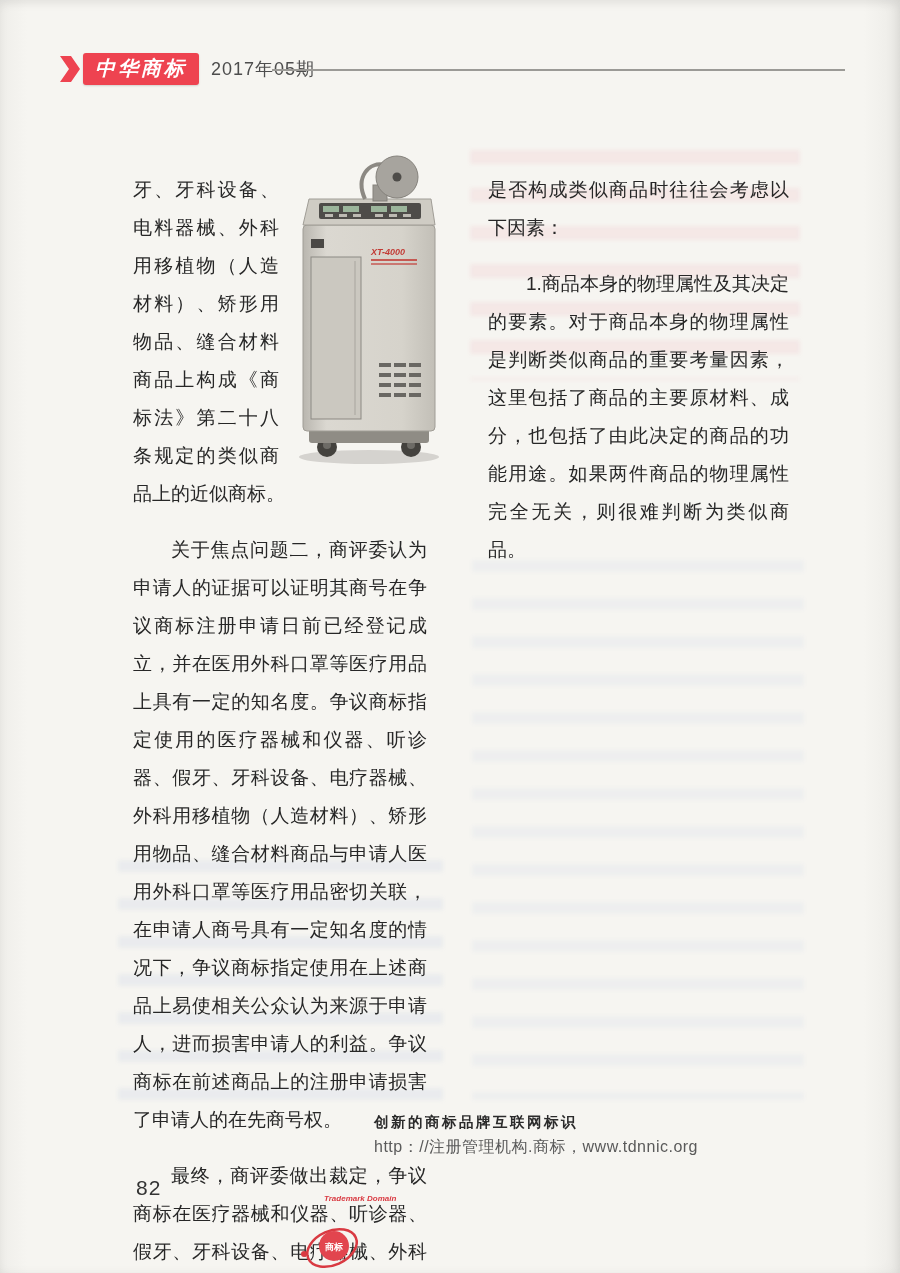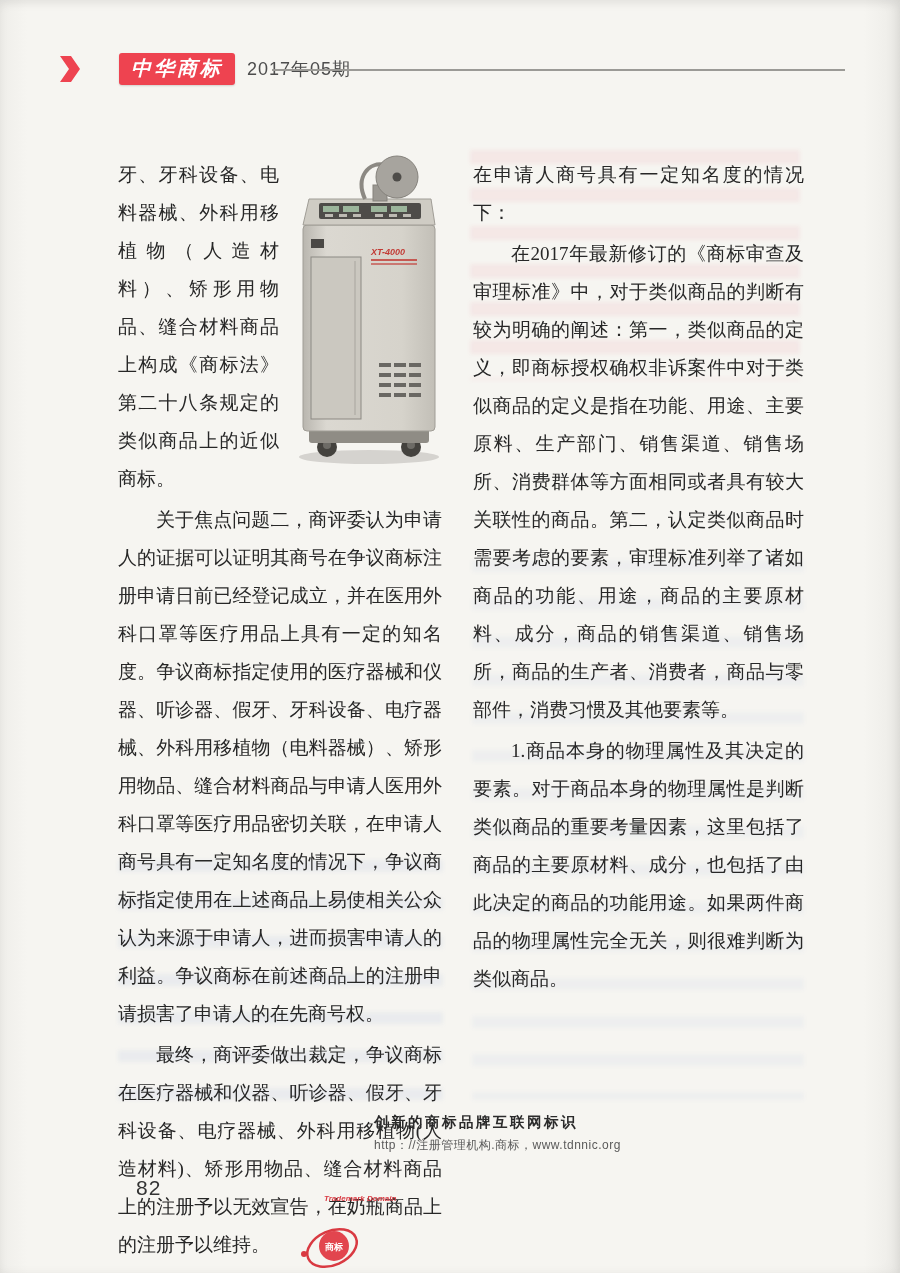--- a/index.html
+++ b/index.html
@@ -13,46 +13,46 @@
     background:
       linear-gradient(90deg,#efeeea 0,#f6f5f1 3%,#f6f5f1 96%,#ecebe7 100%),
       #f5f4f0;
     box-shadow:inset 0 4px 10px rgba(0,0,0,.06), inset -6px 0 12px rgba(0,0,0,.04);
     color:#2b2b2b;
   }
   
   .hdr{position:absolute;left:60px;top:54px;height:30px;display:flex;align-items:center;}
   .chev{width:20px;height:26px;background:#ee4350;
         clip-path:polygon(0 0,55% 0,100% 50%,55% 100%,0 100%,45% 50%);margin-right:3px;}
-  .brand-box{background:#ee4350;border-radius:3px;padding:2px 12px 3px;box-shadow:0 1px 2px rgba(0,0,0,.15);margin-left:36px;}
+  .brand-box{background:#ee4350;border-radius:3px;padding:2px 12px 3px;box-shadow:0 1px 2px rgba(0,0,0,.15);}
   .brand-box span{color:#fff;font-size:20px;font-weight:bold;font-style:italic;letter-spacing:3px;}
   .issue{margin-left:12px;font-size:18px;color:#4d4d4d;letter-spacing:1px;}
   .hdr-rule{position:absolute;left:272px;top:69px;width:573px;height:2px;background:#9b9a96;}
   
   .col{position:absolute;top:153px;font-size:19px;line-height:38px;text-align:justify;text-justify:inter-character;color:#272727;}
   .col-left{left:115px;width:330px;}
   .col-right{left:470px;width:337px;}
-  .col p{margin:3px;text-indent:2em;font-family:Liberation Serif, serif;}
+  .col p{margin:18px;text-indent:2em;}
   .col p.cont{text-indent:0;}
   .sec-head{margin:2px 0;text-align:center;text-indent:0 !important;
             color:#e02b22;font-weight:bold;font-size:21px;letter-spacing:6px;}
   .kai{font-weight:bold;text-indent:0 !important;color:#1e1e1e;letter-spacing:.5px;}
   
   .figure{float:right;width:152px;height:312px;margin:2px 0 4px 14px;position:relative;}
   .figure svg{width:100%;height:100%;display:block;}
   
   .ghost{position:absolute;pointer-events:none;}
   .ghost.pink{background:repeating-linear-gradient(180deg,rgba(235,120,140,.10) 0 14px,rgba(235,120,140,0) 14px 38px);filter:blur(2px);}
   .ghost.blue{background:repeating-linear-gradient(180deg,rgba(120,150,210,.09) 0 12px,rgba(120,150,210,0) 12px 38px);filter:blur(2px);}
   
   .page-num{position:absolute;left:136px;top:1176px;font-size:21px;color:#333;letter-spacing:1px;}
   .foot-logo{position:absolute;left:298px;top:1224px;width:70px;height:52px;}
   .foot-words{position:absolute;left:374px;top:1113px;}
   .foot-slogan{font-size:14.5px;font-weight:bold;color:#2b2b2b;letter-spacing:2.5px;}
-  .foot-url{font-size:12px;color:#5a5a5a;margin-top:5px;letter-spacing:.5px;}
+  .foot-url{font-size:16px;color:#5a5a5a;margin-top:5px;letter-spacing:.5px;}
   .tmd{position:absolute;left:324px;top:1194px;font-size:8px;line-height:9px;color:#d93a42;font-style:italic;font-weight:bold;}
 </style>
 </head>
 <body>
 
 <div class="scan-page">
 
   <div class="ghost pink" style="left:470px;top:150px;width:330px;height:230px;"></div>
   <div class="ghost blue" style="left:118px;top:860px;width:325px;height:240px;"></div>
   <div class="ghost blue" style="left:472px;top:560px;width:332px;height:540px;opacity:.7;"></div>
@@ -125,29 +125,28 @@
           <rect x="86" y="228" width="12" height="4"></rect>
             <rect x="101" y="228" width="12" height="4"></rect>
             <rect x="116" y="228" width="12" height="4"></rect>
           <rect x="86" y="238" width="12" height="4"></rect>
             <rect x="101" y="238" width="12" height="4"></rect>
             <rect x="116" y="238" width="12" height="4"></rect>
         </g>
       </svg>
     </div>
     <p class="cont">牙、牙科设备、电料器械、外科用移植物（人造材料）、矫形用物品、缝合材料商品上构成《商标法》第二十八条规定的类似商品上的近似商标。</p>
-    <p>关于焦点问题二，商评委认为申请人的证据可以证明其商号在争议商标注册申请日前已经登记成立，并在医用外科口罩等医疗用品上具有一定的知名度。争议商标指定使用的医疗器械和仪器、听诊器、假牙、牙科设备、电疗器械、外科用移植物（电料器械）、矫形用物品、缝合材料商品与申请人医用外科口罩等医疗用品密切关联，在申请人商号具有一定知名度的情况下，争议商标指定使用在上述商品上易使相关公众认为来源于申请人，进而损害申请人的利益。争议商标在前述商品上的注册申请损害了申请人的在先商号权。</p>
+    <p>关于焦点问题二，商评委认为申请人的证据可以证明其商号在争议商标注册申请日前已经登记成立，并在医用外科口罩等医疗用品上具有一定的知名度。争议商标指定使用的医疗器械和仪器、听诊器、假牙、牙科设备、电疗器械、外科用移植物（人造材料）、矫形用物品、缝合材料商品与申请人医用外科口罩等医疗用品密切关联，在申请人商号具有一定知名度的情况下，争议商标指定使用在上述商品上易使相关公众认为来源于申请人，进而损害申请人的利益。争议商标在前述商品上的注册申请损害了申请人的在先商号权。</p>
     <p>最终，商评委做出裁定，争议商标在医疗器械和仪器、听诊器、假牙、牙科设备、电疗器械、外科用移植物(人造材料)、矫形用物品、缝合材料商品上的注册予以无效宣告，在奶瓶商品上的注册予以维持。</p>
     <p class="sec-head">评 析</p>
 
   </div>
 
   <div class="col col-right">
-    <p class="cont">在申请人商号具有一定知名度的情况下：</p>
-    <p>在2017年最新修订的《商标审查及审理标准》中，对于类似商品的判断有较为明确的阐述：第一，类似商品的定义，即商标授权确权非诉案件中对于类似商品的定义是指在功能、用途、主要原料、生产部门、销售渠道、销售场所、消费群体等方面相同或者具有较大关联性的商品。第二，认定类似商品时需要考虑的要素，审理标准列举了诸如商品的功能、用途，商品的主要原材料、成分，商品的销售渠道、销售场所，商品的生产者、消费者，商品与零部件，消费习惯及其他要素等。</p>
+    <p class="cont">是否构成类似商品时往往会考虑以下因素：</p>
     <p>1.商品本身的物理属性及其决定的要素。对于商品本身的物理属性是判断类似商品的重要考量因素，这里包括了商品的主要原材料、成分，也包括了由此决定的商品的功能用途。如果两件商品的物理属性完全无关，则很难判断为类似商品。</p>
 
   </div>
 
   <div class="page-num">82</div>
 
   <div class="foot-logo">
     <svg viewBox="0 0 70 52">
       <ellipse cx="34" cy="24" rx="26" ry="17" fill="none" stroke="#d93a42" stroke-width="2.5" transform="rotate(-24 34 24)"></ellipse>
       <circle cx="6" cy="30" r="3" fill="#d93a42"></circle>

